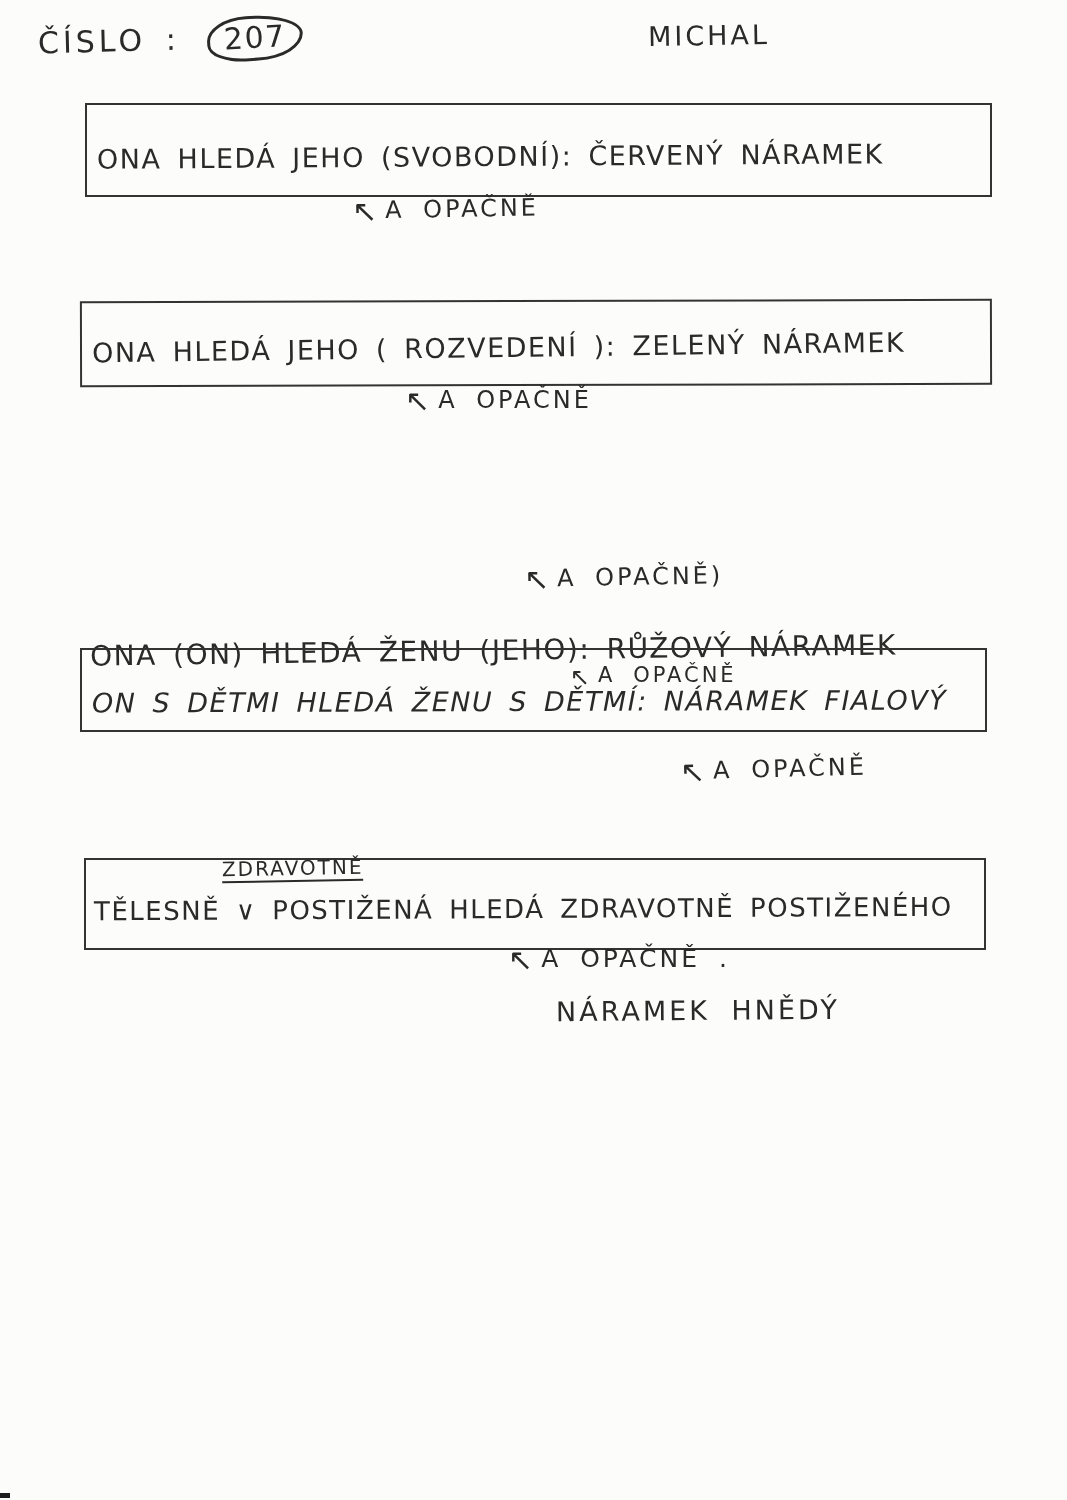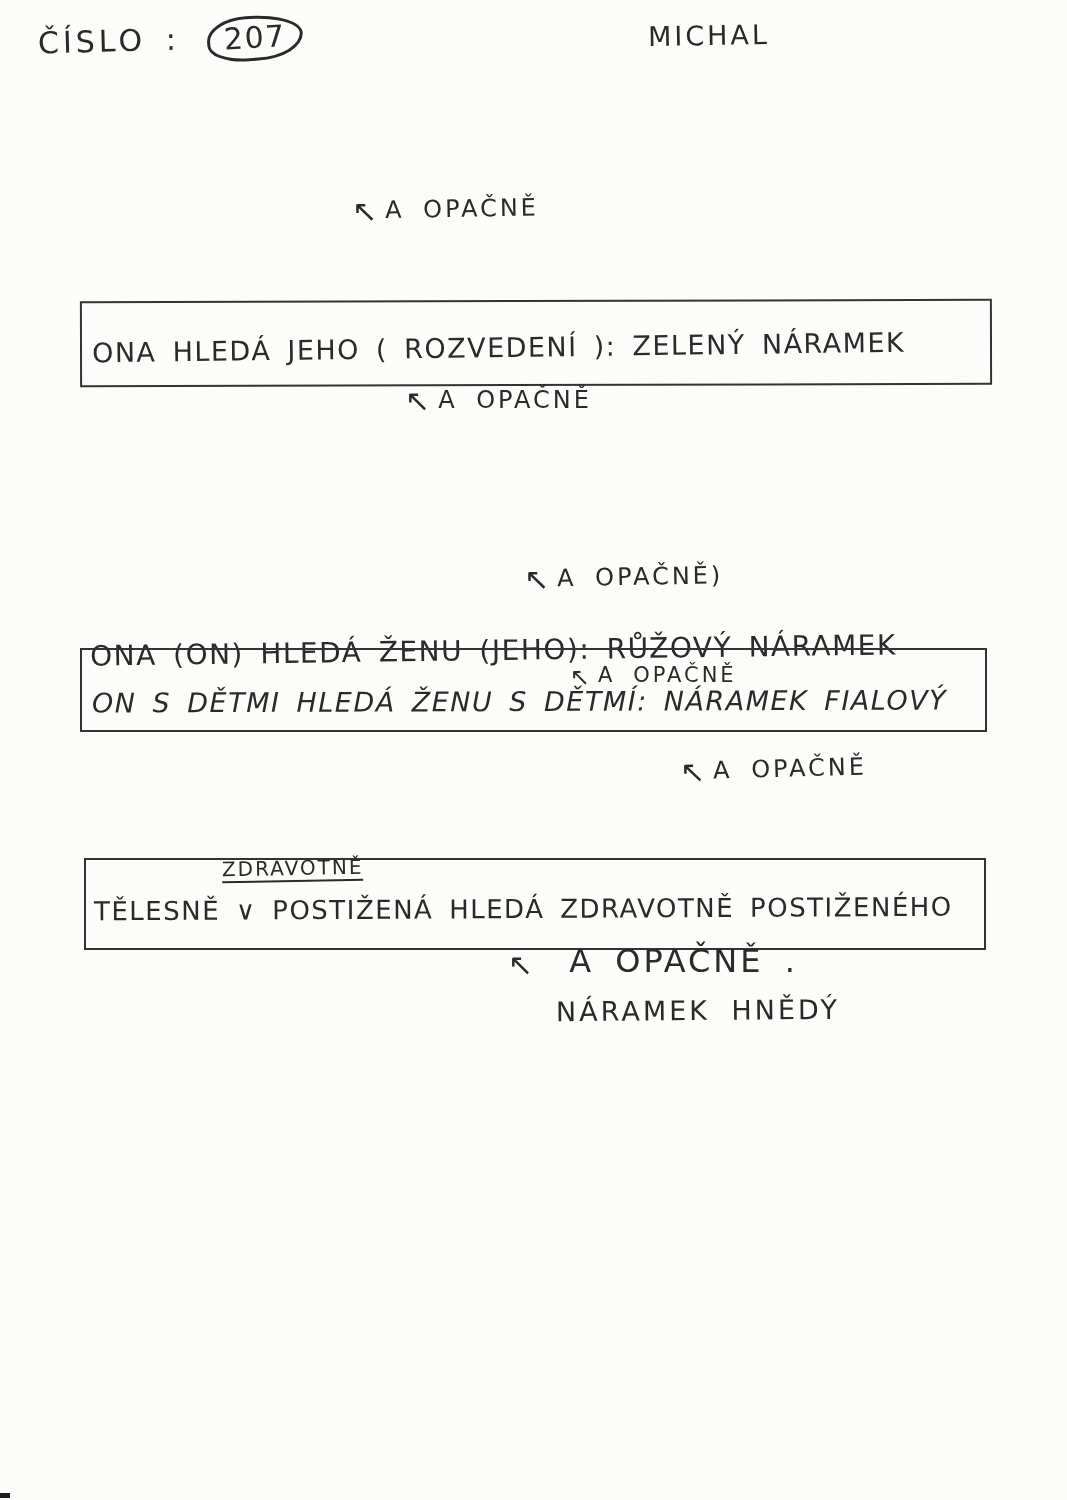--- a/index.html
+++ b/index.html
@@ -66,21 +66,21 @@
   .note .arrow { font-size: 30px; margin-right: 8px; vertical-align: -3px; }
   .note .ntext { font-size: 24px; letter-spacing: 3px; word-spacing: 8px; }
   .note1 { left: 352px; top: 192px; transform: rotate(-1deg); }
   .note2 { left: 405px; top: 383px; }
   .note3 { left: 524px; top: 560px; transform: rotate(-1deg); }
   .note4 { left: 570px; top: 663px; }
   .note4 .ntext { font-size: 21px; }
   .note4 .arrow { font-size: 24px; }
   .note5 { left: 680px; top: 752px; transform: rotate(-1.5deg); }
   .note6 { left: 508px; top: 942px; }
-  .note6 .ntext { font-size: 32px; margin-left: 28px; }
+  .note6 .ntext { font-size: 25px; }
 
   .insertion {
     position: absolute;
     left: 136px; top: -4px;
     font-size: 20px;
     letter-spacing: 2px;
     border-bottom: 2px solid #2a2a2a;
     transform: rotate(-1deg);
   }
 
@@ -97,20 +97,23 @@
 <body>
 
 <div class="page">
 
   <div class="abs hand hdr-left">
     <span class="lbl">ČÍSLO :</span>
     <span class="circled">207</span>
   </div>
   <div class="abs hand hdr-right">MICHAL</div>
 
+  <div class="box box1">
+    <span class="hand btext">ONA HLEDÁ JEHO (SVOBODNÍ): ČERVENÝ NÁRAMEK</span>
+  </div>
   <div class="note note1">
     <span class="arrow">↖</span><span class="hand ntext">A OPAČNĚ</span>
   </div>
 
   <div class="box box2">
     <span class="hand btext">ONA HLEDÁ JEHO ( ROZVEDENÍ ): ZELENÝ NÁRAMEK</span>
   </div>
   <div class="note note2">
     <span class="arrow">↖</span><span class="hand ntext">A OPAČNĚ</span>
   </div>

